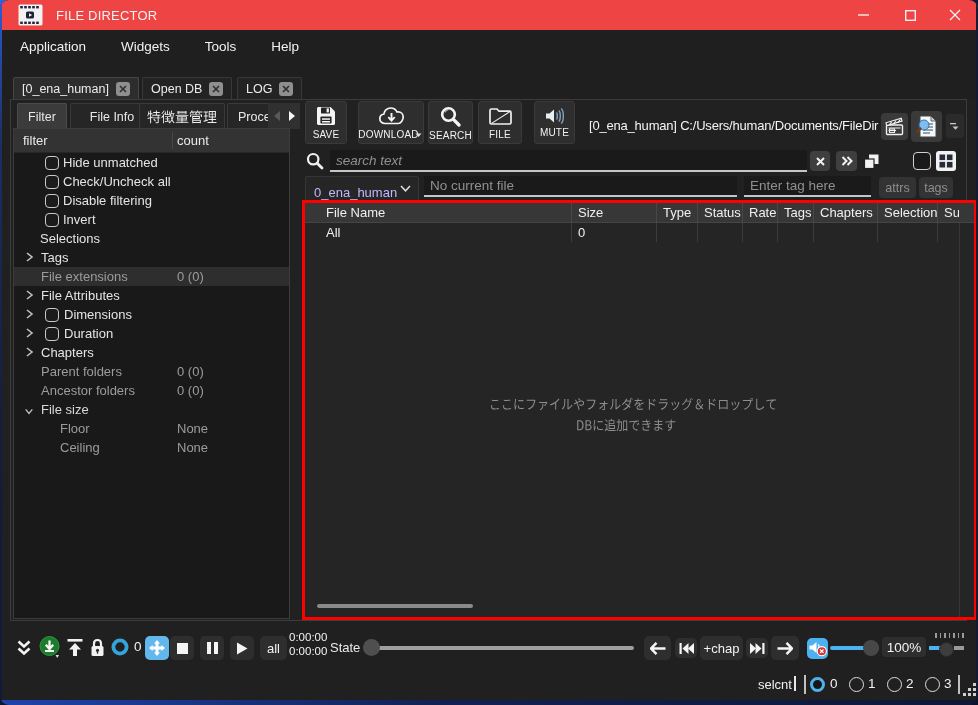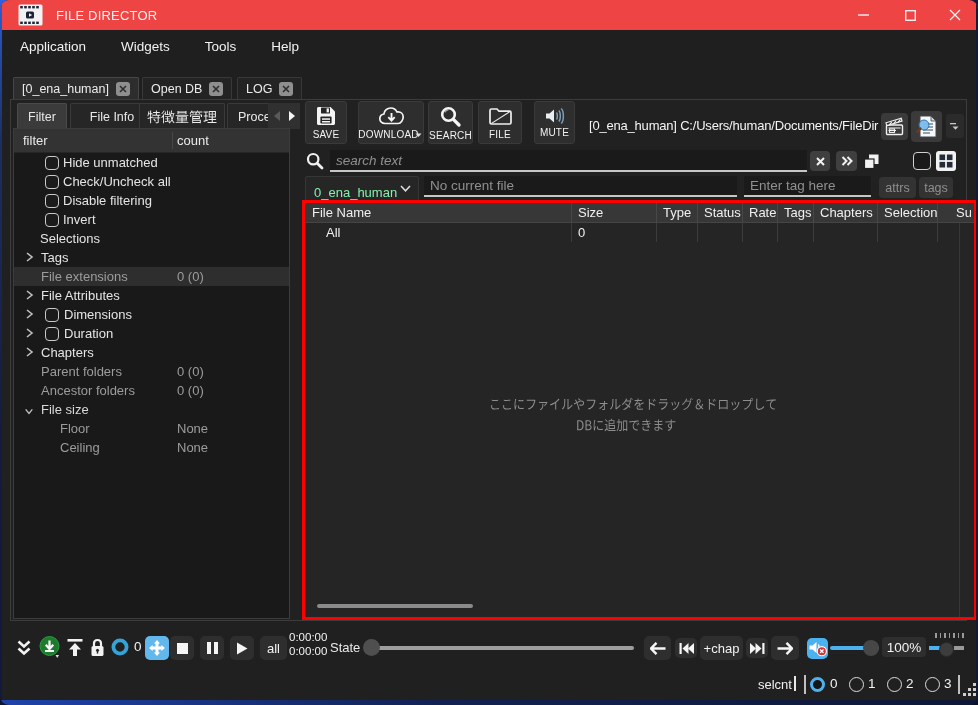--- a/index.html
+++ b/index.html
@@ -92,35 +92,35 @@
   .flat-input::placeholder { color:#909090; opacity:1; }
   #search-input { left:330px; top:150px; width:477px; height:22px;font-style:italic; }
   .mini-round { border-radius:4px; background:#3f3f3f; position:absolute; display:flex; align-items:center; justify-content:center; }
   .chk { position:absolute; left:913px; top:152px; width:18px; height:18px; border:1.5px solid #d0d0d0;
          border-radius:4px; background:#1a1a1a; }
   .gridbtn { position:absolute; left:936px; top:151px; width:20px; height:20px; background:#f2f2f2;
              border-radius:3px; display:flex; align-items:center; justify-content:center; }
 
   
   .combo { position:absolute; left:305px; top:176px; width:114px; height:32px; background:#262626;
-           border:1px solid #363636; border-radius:2px; display:flex; align-items:center; font-size:13px; color:#86efac; }
+           border:1px solid #363636; border-radius:2px; display:flex; align-items:center; font-size:13px; color:#c4b5fd; }
   .combo .combo-text { margin-left:8px; }
   .combo svg { position:absolute; right:7px; top:8px; }
   #current-file-input { left:424px; top:176px; width:313px; height:21px; }
   #tag-input { left:744px; top:176px; width:127px; height:21px; }
   .pillbtn { position:absolute; top:177px; height:21px; background:#333333; border-radius:4px;
              color:#8f8f8f; font-size:12.5px; display:flex; align-items:center; justify-content:center; }
 
   
   .tablebox { position:absolute; left:302px; top:200px; width:675px; height:420px; border:3px solid #ff0000; background:#252525; }
   .thead { position:absolute; left:0; top:0; right:0; height:20px; background:#373737; border-bottom:1px solid #454545;
            display:flex; font-size:13px; color:#f0f0f0; }
   .thead .th { position:relative; padding:2px 0 0 6px; white-space:nowrap; overflow:hidden; flex:none; border-right:1px solid #484848; }
-  .thead .th:first-child { padding-left:7px; }
-  .thead .th:last-child { border-right:none;margin-left:12px; }
+  .thead .th:first-child { padding-left:21px; }
+  .thead .th:last-child { border-right:none; }
   .trow2 { position:absolute; left:0; top:20px; right:0; height:19px; display:flex; font-size:13px; color:#f0f0f0; }
   .trow2 .td { flex:none; padding:2px 0 0 6px; border-right:1px solid #3c3c3c; white-space:nowrap; overflow:hidden; }
   .trow2 .td:first-child { padding-left:21px; }
   .gutter-line { position:absolute; top:0; bottom:0; left:654px; width:1px; background:#383838; }
   .drop-hint { position:absolute; color:#8e8e8e; }
   .hscroll { position:absolute; left:12px; top:401px; width:156px; height:3.5px; border-radius:2px; background:#8a8a8a; }
 
   
   .bbar { position:absolute; left:2px; top:630px; right:2px; height:36px; }
   .bbar .abs { position:absolute; }

